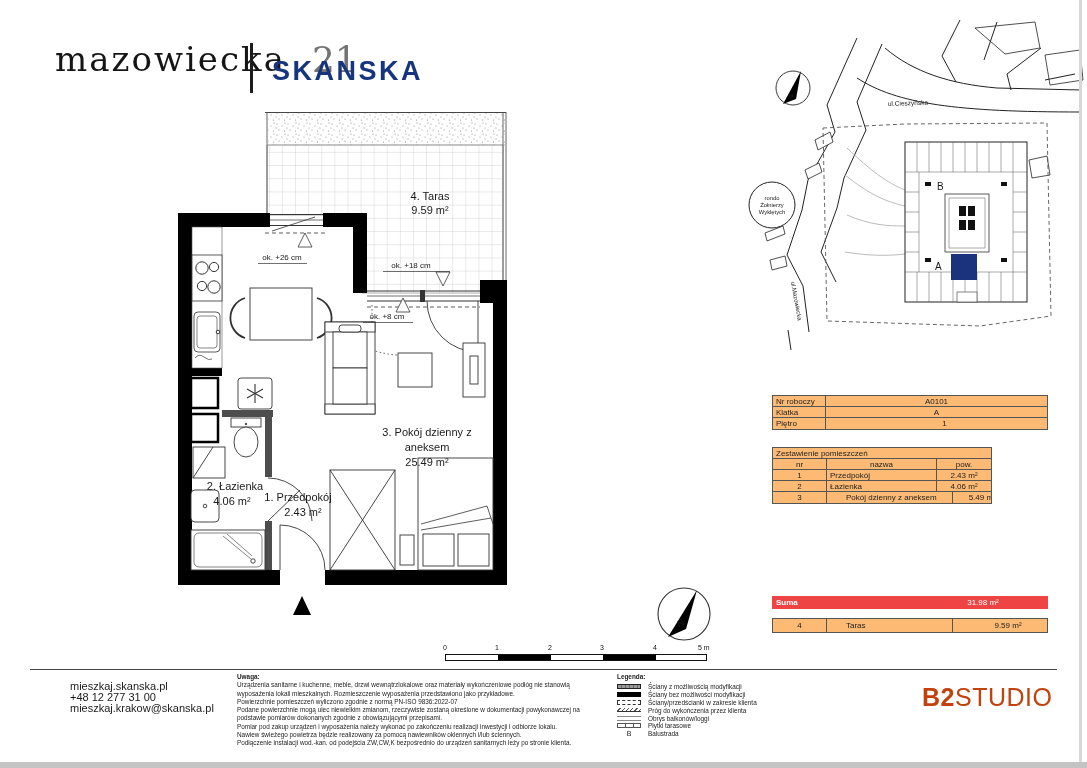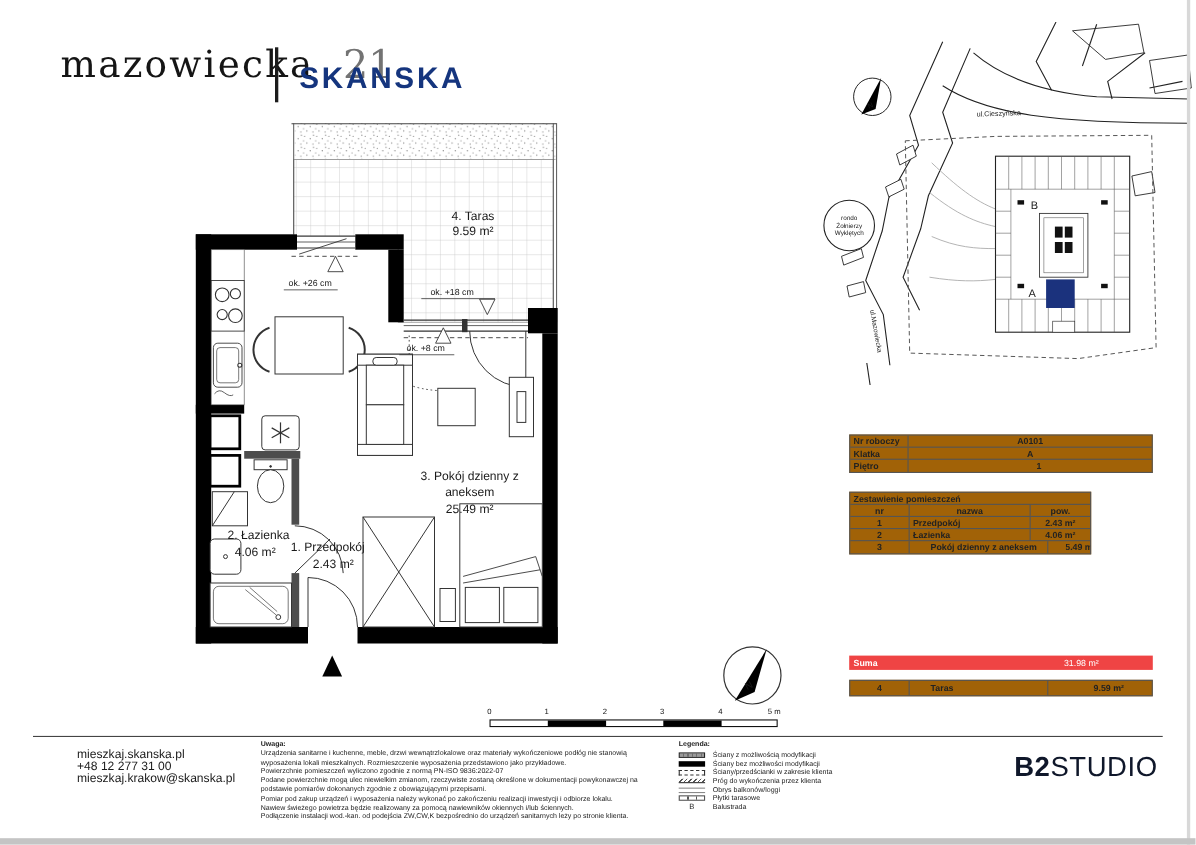--- a/index.html
+++ b/index.html
@@ -9,21 +9,21 @@
 
   
   .brand { position:absolute; left:55px; top:42px; display:flex; align-items:flex-end; }
   .brand-name { font-family:"DejaVu Serif", serif; font-size:34px; letter-spacing:2px; color:#151515; line-height:1; }
   .brand-num  { font-family:"DejaVu Serif", serif; font-size:36px; color:#737373; line-height:0.9; margin-left:26px; }
   .brand-divider { position:absolute; left:250px; top:43px; width:3px; height:50px; background:#1c1c1c; }
   .brand-dev { position:absolute; left:272px; top:56px; font-size:27px; font-weight:bold;
                letter-spacing:2.5px; color:#15357e; }
 
   
-  .tbl { position:absolute; background:#a16207; font-size:8px; color:#222;font-weight:bold; }
+  .tbl { position:absolute; background:#fdba74; font-size:8px; color:#222; }
   .tbl .row { display:grid; border-bottom:1px solid #555; align-items:center; height:11px; }
   .tbl { border:1px solid #555; }
   .tbl .row:last-child { border-bottom:none;gap:16px; }
   .cell { padding:0 3px; overflow:hidden; white-space:nowrap; border-right:1px solid #555; height:100%; display:flex; align-items:center; }
   .cell:last-child { border-right:none; }
   .cell.center { justify-content:center; }
   #info-table  { left:772px; top:395px; width:276px; }
   #info-table .row { grid-template-columns:53px 1fr; }
   #rooms-table { left:772px; top:447px; width:220px; }
   #rooms-table .row.title-row { grid-template-columns:1fr; }
@@ -45,21 +45,21 @@
   #legenda .legend-title { font-weight:bold; margin-bottom:3px; }
   .legend-item { display:flex; align-items:center; height:7.8px; }
   .lsym { width:24px; height:5px; margin-right:7px; flex:0 0 24px; display:flex; align-items:center; justify-content:center; }
   .sym-wall-gray { background:repeating-linear-gradient(90deg,#9a9a9a 0 3px,#6e6e6e 3px 4px); border:1px solid #222; }
   .sym-wall-black{ background:#000; }
   .sym-dashed    { background:#fff; border:1px dashed #333; }
   .sym-prog      { background:repeating-linear-gradient(135deg,#fff 0 2px,#555 2px 3px); border-bottom:1px solid #333; height:4px; }
   .sym-obrys     { border-top:1.5px solid #8a8a8a; border-bottom:1.5px solid #8a8a8a; height:5px; }
   .sym-plytki    { background:#fff repeating-linear-gradient(90deg,transparent 0 7px,#555 7px 8px); border:1px solid #555; }
   .sym-b         { font-size:7px; color:#222; }
-  #b2logo { position:absolute; left:922px; top:683px; font-size:25px; color:#0f172a; letter-spacing:0.5px; }
+  #b2logo { position:absolute; left:922px; top:683px; font-size:25px; color:#c2410c; letter-spacing:0.5px; }
   #b2logo .b2 { font-weight:bold; }
 
   
   #scalebar { position:absolute; left:440px; top:644px; width:275px; height:22px; font-size:7px; color:#111; }
   .sb-num { position:absolute; top:0; }
   #sb-track { position:absolute; left:5px; top:10px; width:262px; height:7px; border:1px solid #111; background:#fff; }
   .sb-seg { position:absolute; top:0; height:5px; background:#000; }
 
   .gray-edge-right { position:absolute; left:1079px; top:0; width:3px; height:768px; background:#d8d8d8; }
   .gray-edge-bottom{ position:absolute; left:0; top:762px; width:1087px; height:6px; background:#c4c4c4; }

